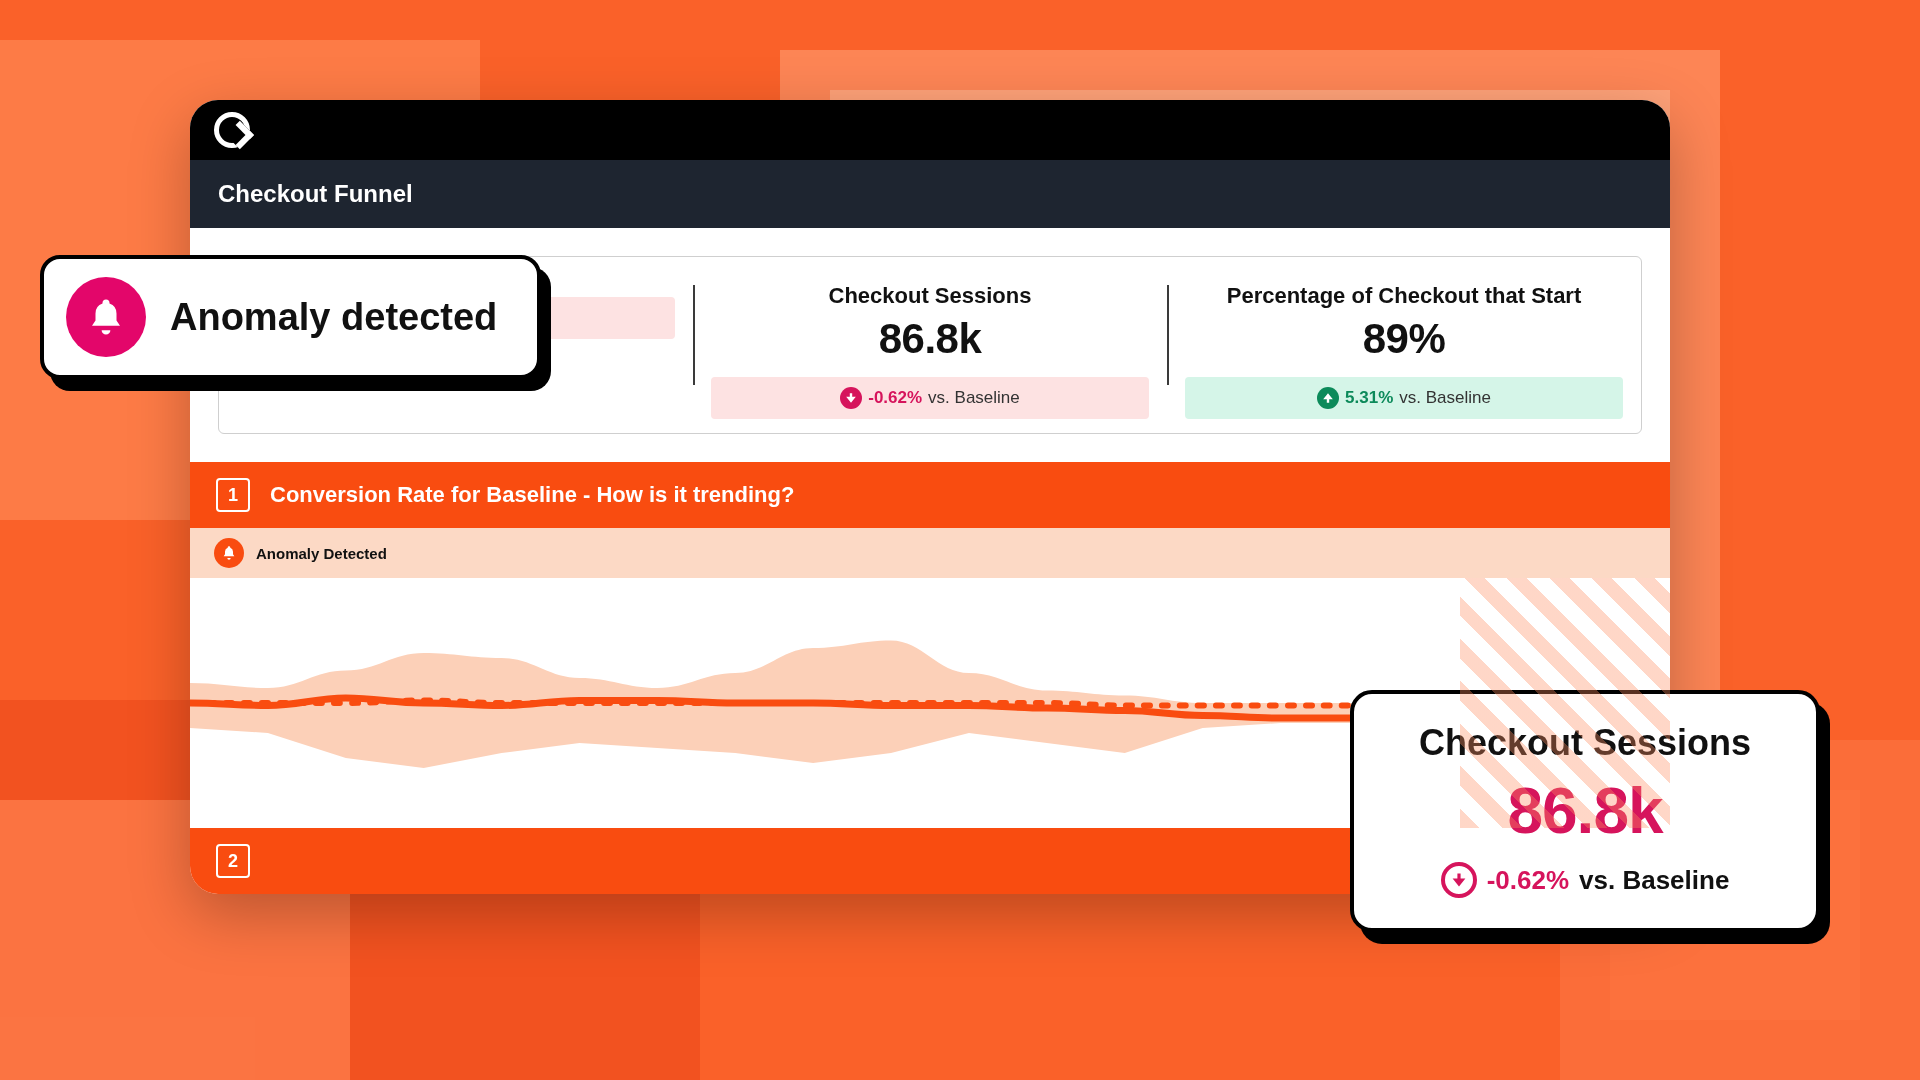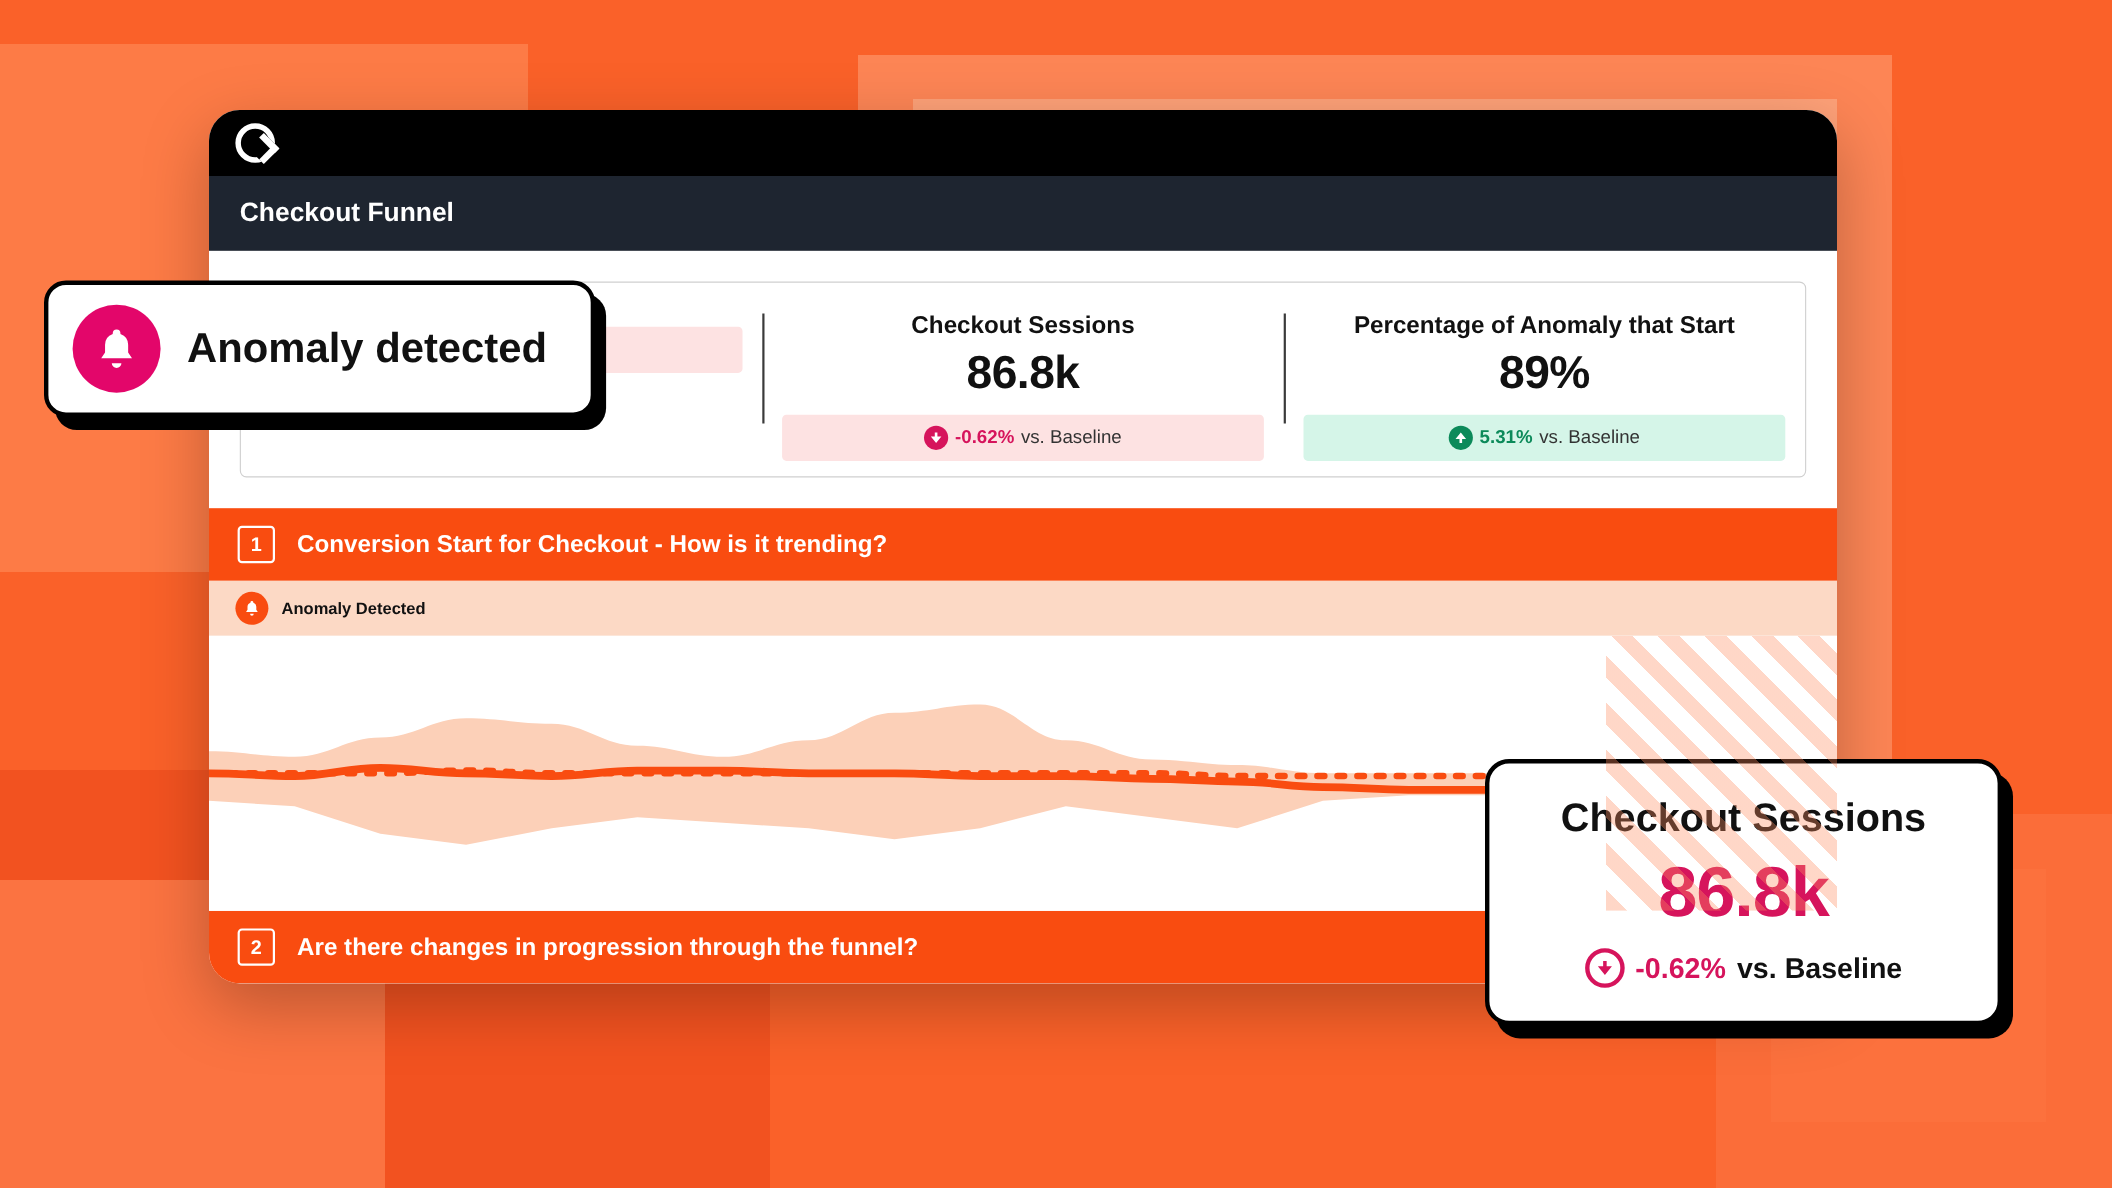--- a/index.html
+++ b/index.html
@@ -294,37 +294,37 @@
           <svg viewBox="0 0 10 10">
               <path d="M5 9 L1 4 H4 V1 H6 V4 H9 Z" fill="#fff"></path>
             </svg>
         </span>
         <span class="pct">-0.62%</span>
         <span class="vslabel">vs. Baseline</span>
       </div>
     </div>
 
     <div class="metric">
-      <div class="metric-title">Percentage of Anomaly that Start</div>
+      <div class="metric-title">Percentage of Checkout that Start</div>
       <div class="metric-value">89%</div>
       <div class="metric-baseline up">
         <span class="arrow-circ up">
           <svg viewBox="0 0 10 10">
               <path d="M5 1 L9 6 H6 V9 H4 V6 H1 Z" fill="#fff"></path>
             </svg>
         </span>
         <span class="pct">5.31%</span>
         <span class="vslabel">vs. Baseline</span>
       </div>
     </div>
   </div>
 
   <div class="section-bar">
     <div class="section-num">1</div>
-    <div>Conversion Start for Checkout - How is it trending?</div>
+    <div>Conversion Rate for Baseline - How is it trending?</div>
   </div>
 
   <div class="anomaly-strip">
     <span class="bell-badge">
       <svg viewBox="0 0 24 24">
           <path d="M12 2a2 2 0 0 1 2 2v.3A6 6 0 0 1 18 10v4l2 3H4l2-3v-4a6 6 0 0 1 4-5.7V4a2 2 0 0 1 2-2zm0 20a2.5 2.5 0 0 1-2.5-2.5h5A2.5 2.5 0 0 1 12 22z"></path>
         </svg>
     </span>
     <span>Anomaly Detected</span>
   </div>
@@ -333,21 +333,20 @@
     <svg id="chart-svg" viewBox="0 0 1480 250" preserveAspectRatio="none">
         <path d="M0,105 C31.157894736842106,105 46.73684210526316,110 77.89473684210526,110 C109.05263157894737,110 124.63157894736841,92.5 155.78947368421052,92.5 C186.94736842105263,92.5 202.52631578947367,75 233.68421052631578,75 C264.84210526315786,75 280.42105263157896,80 311.57894736842104,80 C342.7368421052631,80 358.3157894736842,100 389.4736842105263,100 C420.6315789473684,100 436.2105263157895,110 467.36842105263156,110 C498.52631578947364,110 514.1052631578947,95 545.2631578947368,95 C576.4210526315788,95 592,70 623.1578947368421,70 C654.3157894736842,70 669.8947368421052,62.5 701.0526315789473,62.5 C732.2105263157894,62.5 747.7894736842105,95 778.9473684210526,95 C810.1052631578947,95 825.6842105263158,112.5 856.8421052631579,112.5 C888,112.5 903.578947368421,117.5 934.7368421052631,117.5 C965.8947368421052,117.5 981.4736842105264,125 1012.6315789473684,125 C1043.7894736842104,125 1059.3684210526314,125 1090.5263157894735,125 C1121.6842105263156,125 1137.2631578947369,125 1168.421052631579,125 C1199.578947368421,125 1215.157894736842,125 1246.3157894736842,125 C1277.4736842105262,125 1293.0526315789475,125 1324.2105263157896,125 C1355.3684210526317,125 1370.9473684210525,125 1402.1052631578946,125 C1433.2631578947367,125 1448.842105263158,125 1480,125 L1480,145 L1402.1052631578946,145 L1324.2105263157896,145 L1246.3157894736842,145 L1168.421052631579,145 L1090.5263157894735,145 L1012.6315789473684,150 L934.7368421052631,175 L856.8421052631579,165 L778.9473684210526,155 L701.0526315789473,175 L623.1578947368421,185 L545.2631578947368,175 L467.36842105263156,170 L389.4736842105263,165 L311.57894736842104,175 L233.68421052631578,190 L155.78947368421052,180 L77.89473684210526,155 L0,150 Z" fill="#fcd0b8" stroke="none"></path>
         <path d="M0,125 C31.157894736842106,125 46.73684210526316,125 77.89473684210526,125 C109.05263157894737,125 124.63157894736841,125 155.78947368421052,125 C186.94736842105263,125 202.52631578947367,122.5 233.68421052631578,122.5 C264.84210526315786,122.5 280.42105263157896,125 311.57894736842104,125 C342.7368421052631,125 358.3157894736842,125 389.4736842105263,125 C420.6315789473684,125 436.2105263157895,125 467.36842105263156,125 C498.52631578947364,125 514.1052631578947,125 545.2631578947368,125 C576.4210526315788,125 592,125 623.1578947368421,125 C654.3157894736842,125 669.8947368421052,125 701.0526315789473,125 C732.2105263157894,125 747.7894736842105,125 778.9473684210526,125 C810.1052631578947,125 825.6842105263158,125 856.8421052631579,125 C888,125 903.578947368421,127.5 934.7368421052631,127.5 C965.8947368421052,127.5 981.4736842105264,127.5 1012.6315789473684,127.5 C1043.7894736842104,127.5 1059.3684210526314,127.5 1090.5263157894735,127.5 C1121.6842105263156,127.5 1137.2631578947369,127.5 1168.421052631579,127.5 C1199.578947368421,127.5 1215.157894736842,127.5 1246.3157894736842,127.5 C1277.4736842105262,127.5 1293.0526315789475,127.5 1324.2105263157896,127.5 C1355.3684210526317,127.5 1370.9473684210525,127.5 1402.1052631578946,127.5 C1433.2631578947367,127.5 1448.842105263158,127.5 1480,127.5" fill="none" stroke="#f94c10" stroke-width="6" stroke-dasharray="6 12" stroke-linecap="round"></path>
         <path d="M0,125 C31.157894736842106,125 46.73684210526316,127.5 77.89473684210526,127.5 C109.05263157894737,127.5 124.63157894736841,120 155.78947368421052,120 C186.94736842105263,120 202.52631578947367,125 233.68421052631578,125 C264.84210526315786,125 280.42105263157896,127.5 311.57894736842104,127.5 C342.7368421052631,127.5 358.3157894736842,122.5 389.4736842105263,122.5 C420.6315789473684,122.5 436.2105263157895,122.5 467.36842105263156,122.5 C498.52631578947364,122.5 514.1052631578947,125 545.2631578947368,125 C576.4210526315788,125 592,125 623.1578947368421,125 C654.3157894736842,125 669.8947368421052,127.5 701.0526315789473,127.5 C732.2105263157894,127.5 747.7894736842105,127.5 778.9473684210526,127.5 C810.1052631578947,127.5 825.6842105263158,130 856.8421052631579,130 C888,130 903.578947368421,132.5 934.7368421052631,132.5 C965.8947368421052,132.5 981.4736842105264,137.5 1012.6315789473684,137.5 C1043.7894736842104,137.5 1059.3684210526314,140 1090.5263157894735,140 C1121.6842105263156,140 1137.2631578947369,140 1168.421052631579,140 C1199.578947368421,140 1215.157894736842,140 1246.3157894736842,140 C1277.4736842105262,140 1293.0526315789475,180 1324.2105263157896,180 C1355.3684210526317,180 1370.9473684210525,182.5 1402.1052631578946,182.5 C1433.2631578947367,182.5 1448.842105263158,182.5 1480,182.5" fill="none" stroke="#f94c10" stroke-width="7" stroke-linecap="round"></path>
       </svg>
     <div class="hatches"></div>
   </div>
 
   <div class="section-bar">
     <div class="section-num">2</div>
-    <div>Are there changes in progression through the funnel?</div>
   </div>
 </div>
 
 <div class="notif">
   <div class="notif-bell">
     <svg viewBox="0 0 24 24">
         <path d="M12 2a2 2 0 0 1 2 2v.3A6 6 0 0 1 18 10v4l2 3H4l2-3v-4a6 6 0 0 1 4-5.7V4a2 2 0 0 1 2-2zm0 20a2.5 2.5 0 0 1-2.5-2.5h5A2.5 2.5 0 0 1 12 22z"></path>
       </svg>
   </div>
   <div class="notif-text">Anomaly detected</div>

